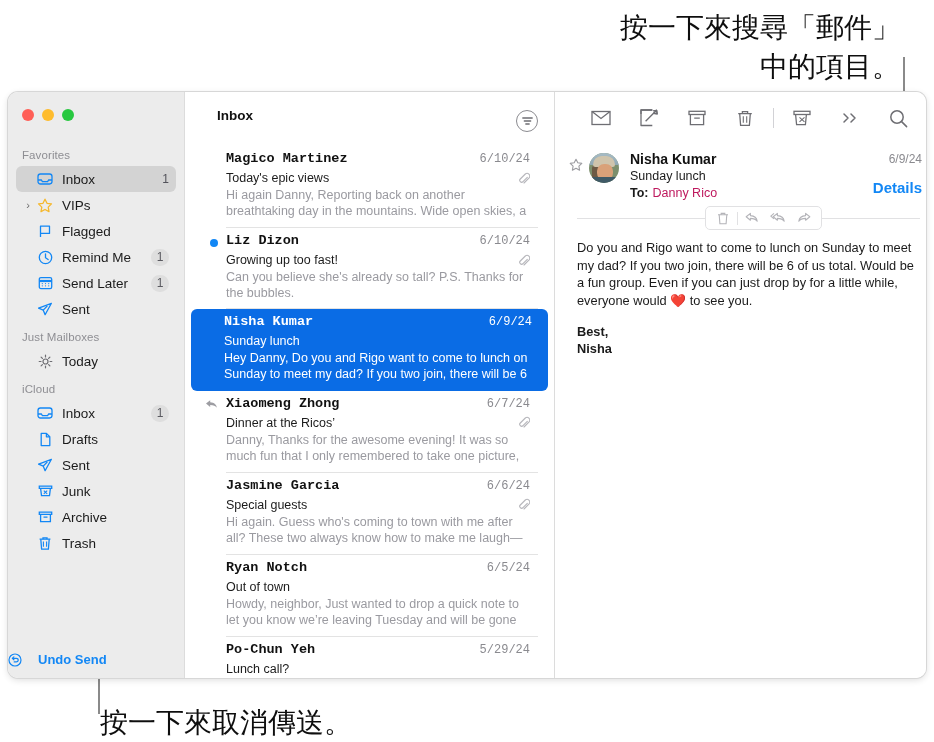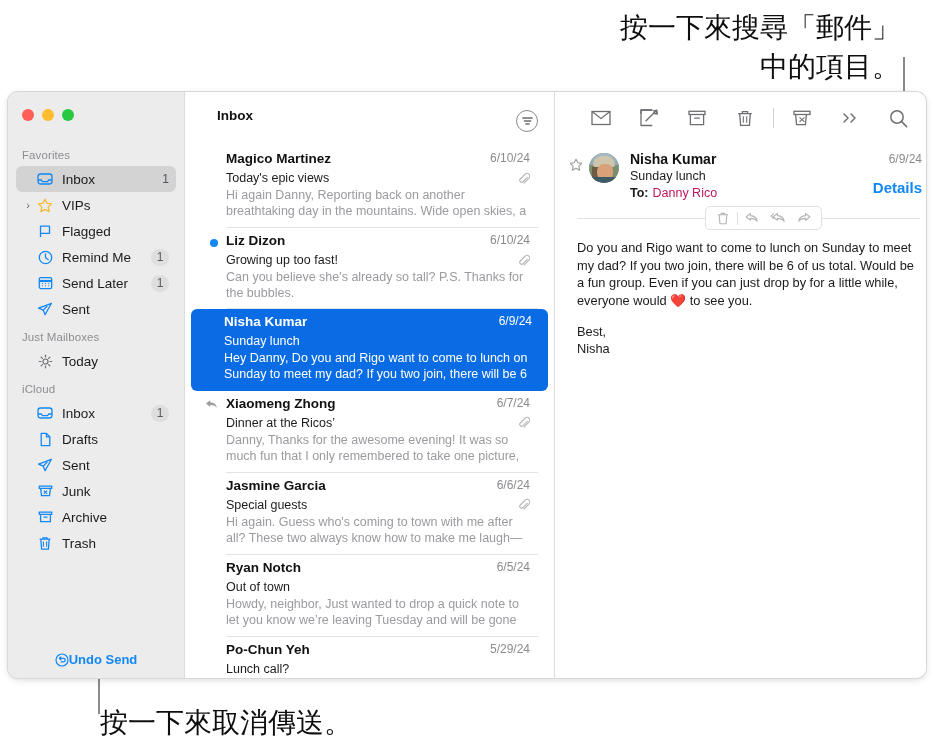--- a/index.html
+++ b/index.html
@@ -93,22 +93,22 @@
     border-radius: 9px;
     min-width: 18px; height: 17px;
     display: flex; align-items: center; justify-content: center;
     padding: 0 5px;
     color: #5a5a60;
   }
 
   #undo-send {
     position: absolute;
     left: 0; right: 0; bottom: 11px;
-    display: flex; align-items: center; justify-content: center;
-    gap: 0;
+    display: flex; align-items: center; 
+    gap: 16px;
     color: #1287f5;
     font-size: 13px;
     font-weight: 700;
   }
   #undo-send svg { display:block; }
 
   
   #msglist {
     width: 370px; flex: 0 0 370px;
     background: #ffffff;
@@ -139,21 +139,21 @@
     padding: 5px 16px 7px 33px;
     margin: 0 8px;
     border-radius: 6px;
   }
   .row .sep {
     position: absolute;
     left: 33px; right: 8px; bottom: 0;
     height: 1px; background: #e3e3e3;
   }
   .row.selected { background: #0a6ce5; margin: 0 6px; }
-  .row-top { display: flex; align-items: flex-start; }
+  .row-top { display: flex; align-items: flex-end; font-family: Liberation Mono, monospace; }
   .row-from {
     font-size: 13.5px; font-weight: 700; color: #111;
     flex: 1 1 auto; white-space: nowrap; overflow: hidden;
   }
   .row-date { font-size: 12px; color: #8a8a8f; flex: 0 0 auto; padding-left: 8px; }
   .row-subjectline { display: flex; align-items: center; margin-top: 5px; }
   .row-subject {
     font-size: 12.5px; color: #1b1b1b; flex: 1 1 auto;
     white-space: nowrap; overflow: hidden;
   }
@@ -265,21 +265,21 @@
   .act-btn svg { display: block; }
   .act-divider { width: 1px; height: 13px; background: #e1e1e3; margin: 0 1px; }
 
   #msg-body {
     padding: 10px 22px 0 22px;
     font-size: 12.8px;
     color: #1b1b1b;
     line-height: 1.38;
   }
   #msg-body p { margin-bottom: 13px; }
-  #msg-body p:last-child { margin-bottom: 10px; }
+  #msg-body p:last-child { margin-bottom: 10px; font-weight: bold; }
   .heart { color: #e8353b; }
 </style>
 </head>
 <body>
 
 <div class="annot" id="annot-search">按一下來搜尋「郵件」
 中的項目。</div>
 <div class="leader" id="leader-search"></div>
 
 <div class="annot" id="annot-undo">按一下來取消傳送。</div>

